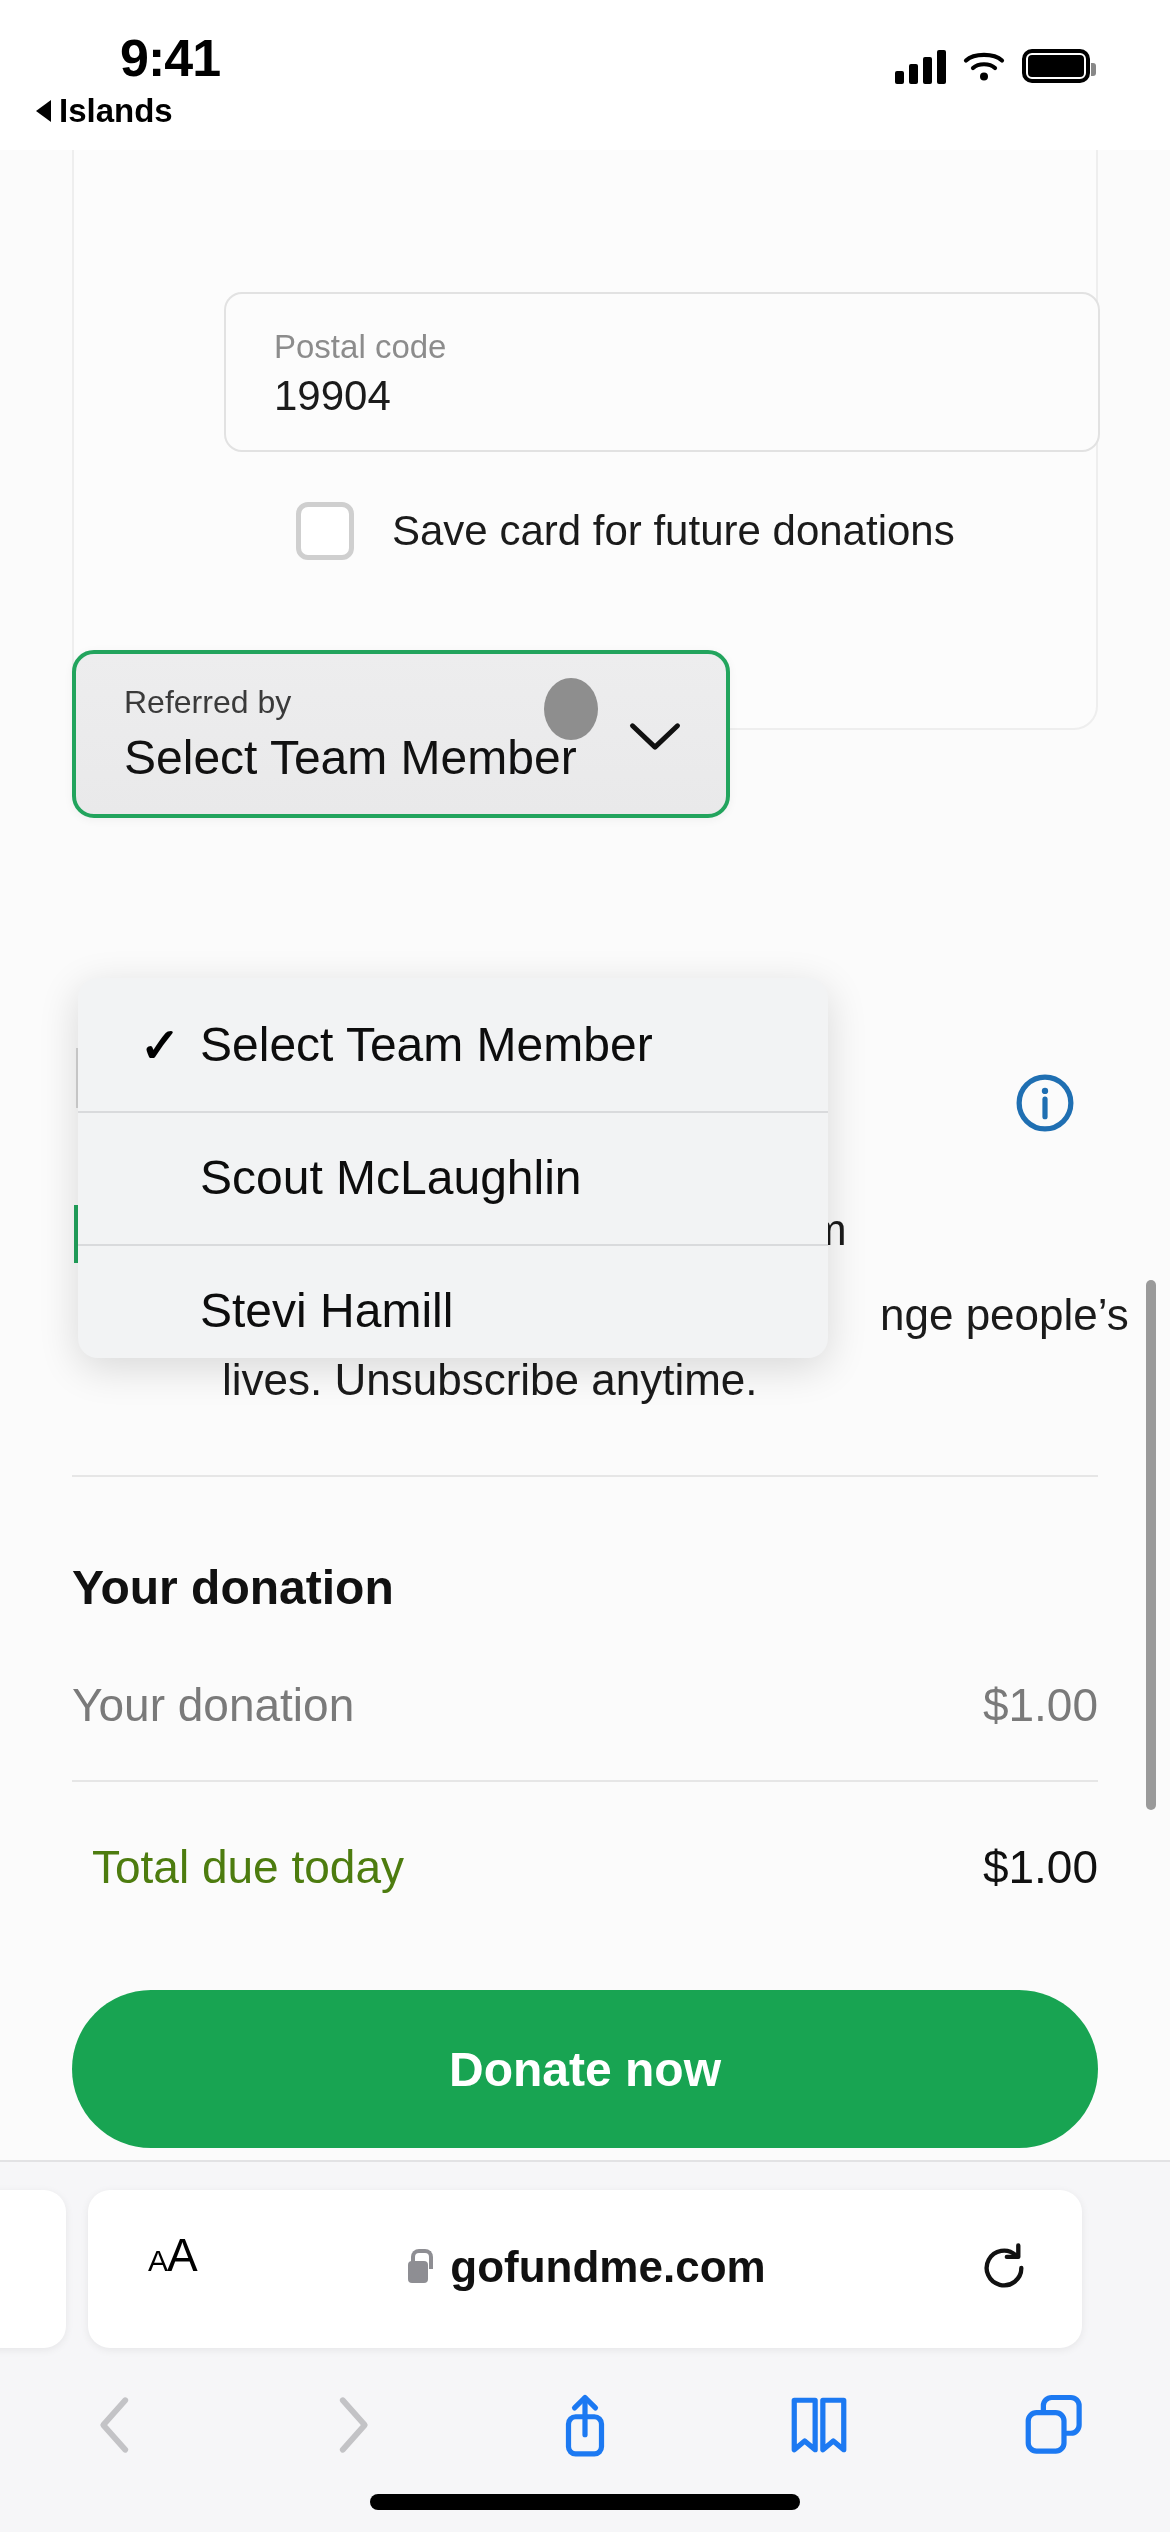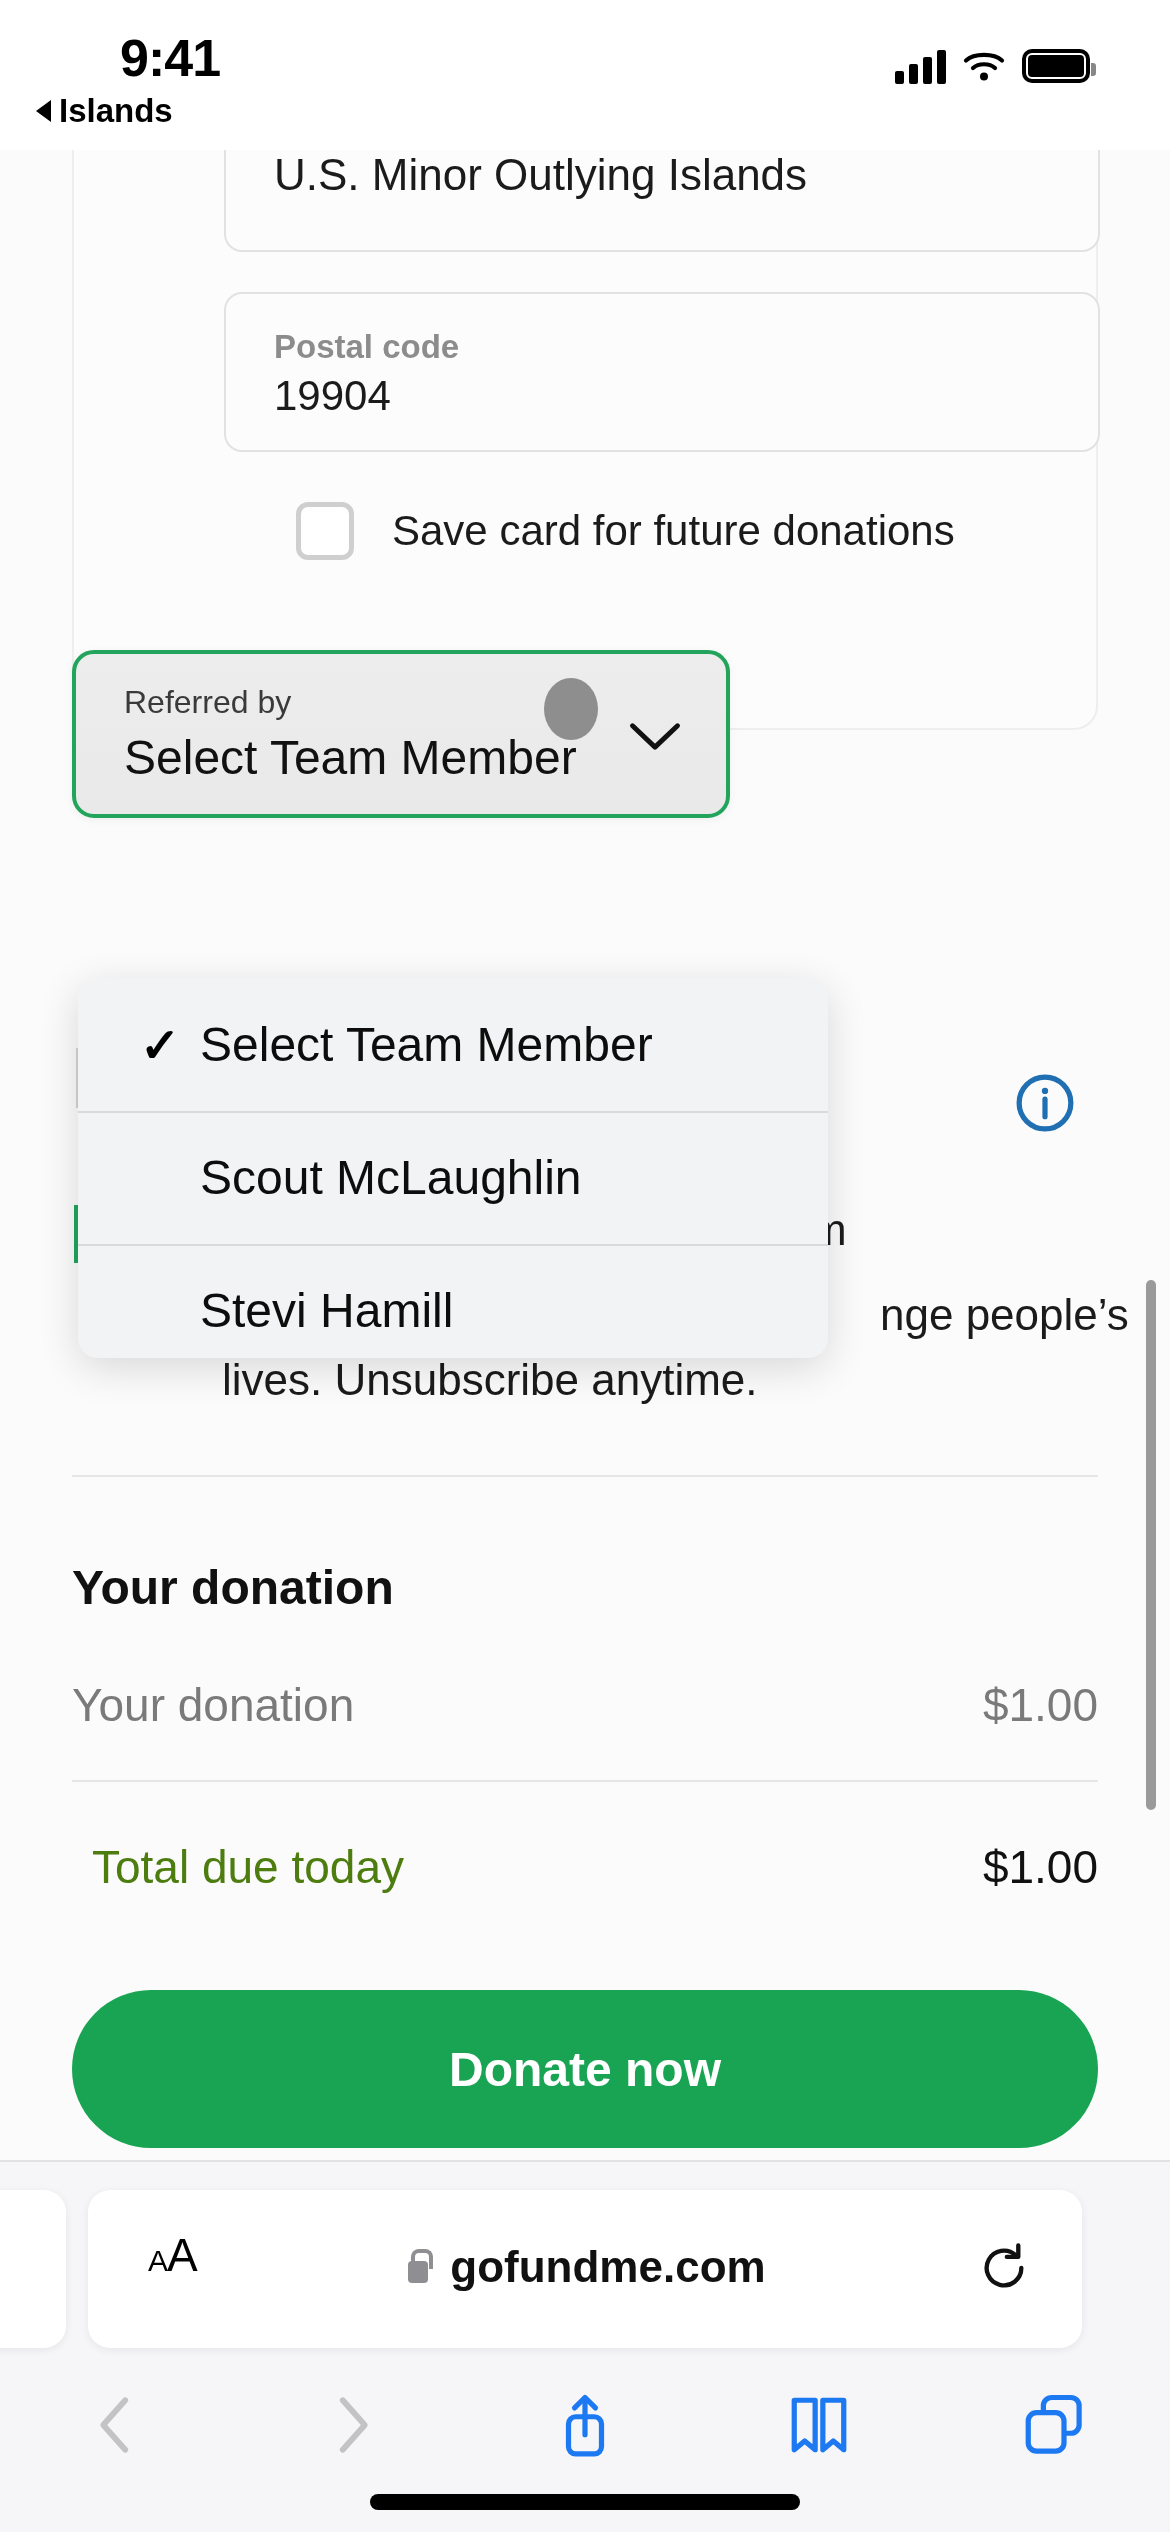--- a/index.html
+++ b/index.html
@@ -60,21 +60,21 @@
     position:absolute; left: 72px; top: -30px; width: 1026px; height: 610px;
     border: 2px solid #eeeeee; border-radius: 24px; background: #fcfcfc;
   }
 
   .field {
     position:absolute; border: 2px solid #e2e2e2; border-radius: 18px;
     background: #fcfcfc;
   }
   .field-label {
     position:absolute; left: 48px; top: 34px;
-    font-size: 33px; color: #8c8c8c; font-weight: bold;
+    font-size: 33px; color: #8c8c8c;
   }
   .field-value {
     position:absolute; left: 48px; top: 78px;
     font-size: 42px; color: #1b1b1b;
   }
 
   #country-field { left: 150px; top: -70px; width: 876px; height: 200px; }
   #country-value {
     position:absolute; left: 48px; top: 96px; font-size: 44px; color:#1b1b1b;
   }
@@ -246,23 +246,20 @@
 </style>
 </head>
 <body>
 
 <div class="phone">
 
   <div class="content">
 
     <div class="card">
 
-      <div class="field" id="country-field">
-        <div id="country-value">U.S. Minor Outlying Islands</div>
-      </div>
 
       <div class="field" id="postal-field">
         <div class="field-label">Postal code</div>
         <div class="field-value">19904</div>
       </div>
 
       <div class="savecard-row">
         <div class="checkbox"></div>
         <div class="savecard-label">Save card for future donations</div>
       </div>

